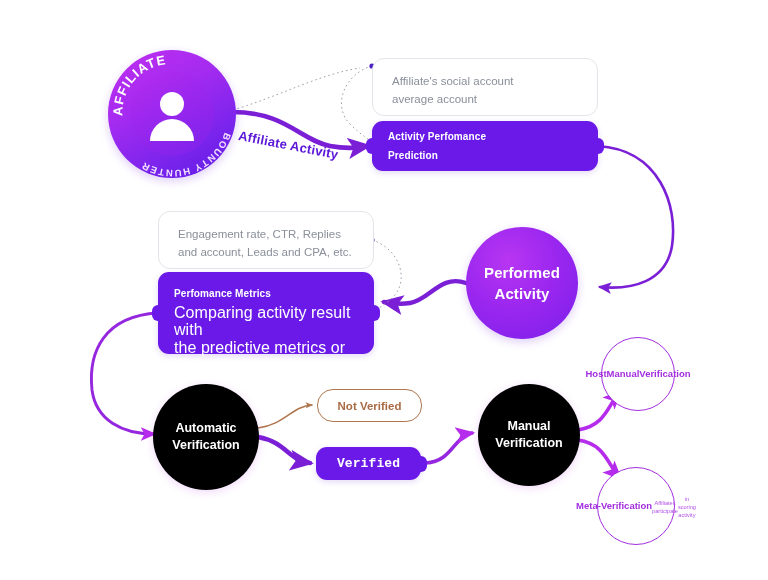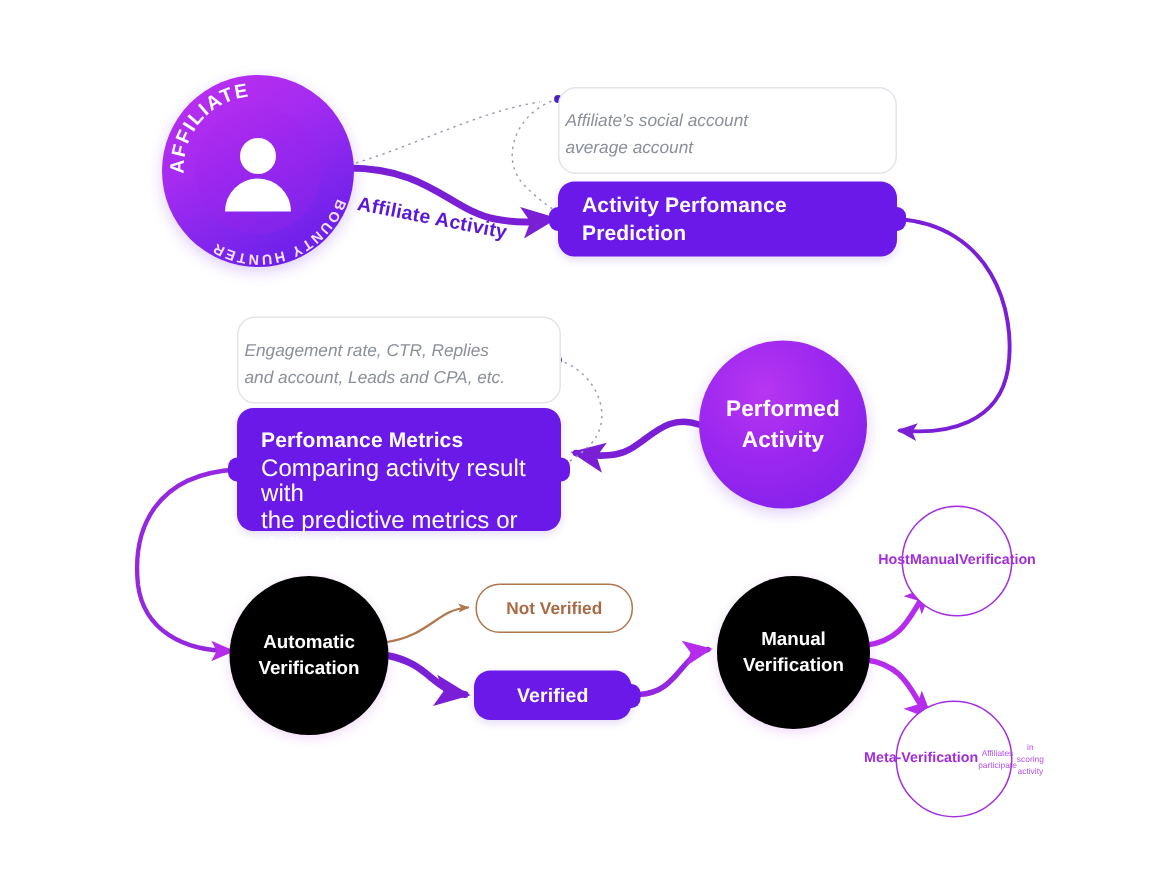--- a/index.html
+++ b/index.html
@@ -27,33 +27,32 @@
   .p-body{position:absolute;left:20px;top:47px;width:44px;height:22px;background:#fff;
           border-top-left-radius:22px;border-top-right-radius:22px;}
   .arc-text{position:absolute;left:0;top:0;width:128px;height:128px;}
   .arc-text text{font-family:"Liberation Sans",sans-serif;fill:#ffffff;font-weight:bold;}
   .arc-top text{font-size:13px;letter-spacing:1.1px;}
   .arc-bot text{font-size:9.5px;letter-spacing:1.3px;fill:#f2e2ff;font-weight:bold;}
 
   
   .note{
     background:#ffffff;border:1px solid #E3E5EA;border-radius:12px;
-    color:#8A8F9A;font-size:11.5px;line-height:18px;padding:13px 4px;
+    color:#8A8F9A;font-size:11.5px;line-height:18px;padding:13px 19px;
     box-sizing:border-box;
-    font-style:italic;
   }
 
   
   .card{
     background:#6A19E8;border-radius:11px;color:#fff;box-sizing:border-box;
     padding:12px 16px;box-shadow:0 2px 6px rgba(90,20,200,.16);
   }
-  .card .ttl{font-size:14px;font-weight:bold;line-height:19px;letter-spacing:.1px;}
+  .card .ttl{font-size:10px;font-weight:bold;line-height:19px;letter-spacing:.1px;}
   .card .sub{font-size:16px;line-height:17px;margin-top:1px;letter-spacing:.05px;}
-  .card.center{display:flex;align-items:center;justify-content:center;padding:0;}
+  .card.center{display:flex;align-items:center;justify-content:center;padding:0;font-family:Liberation Mono, monospace;}
   .card.center .ttl{font-size:13px;}
 
   
   .nub{position:absolute;width:11px;height:16px;background:#6A19E8;}
   .nub.l{left:-6px;top:50%;margin-top:-8px;border-radius:6px 0 0 6px;}
   .nub.r{right:-6px;top:50%;margin-top:-8px;border-radius:0 6px 6px 0;}
 
   
   .pill-out{
     border:1.3px solid #B0764E;border-radius:16px;background:#fff;

